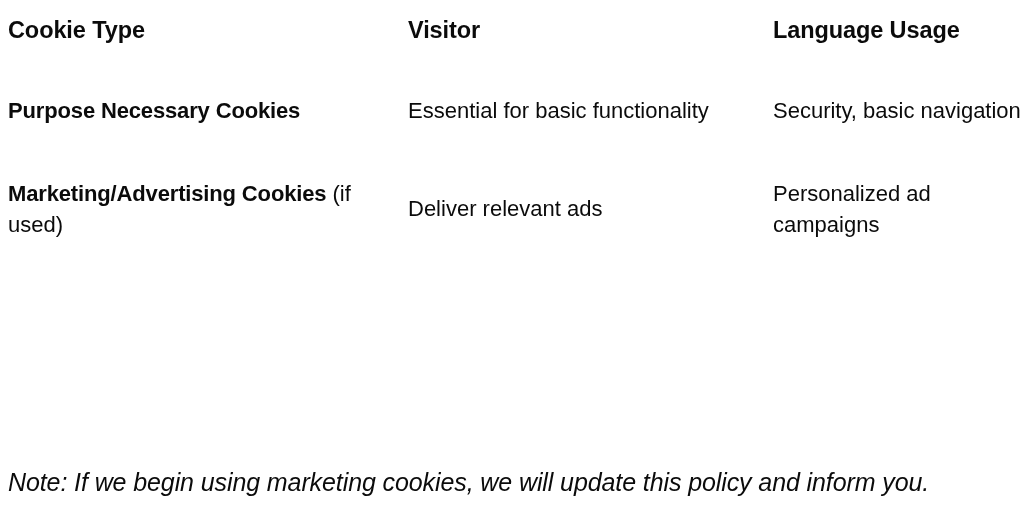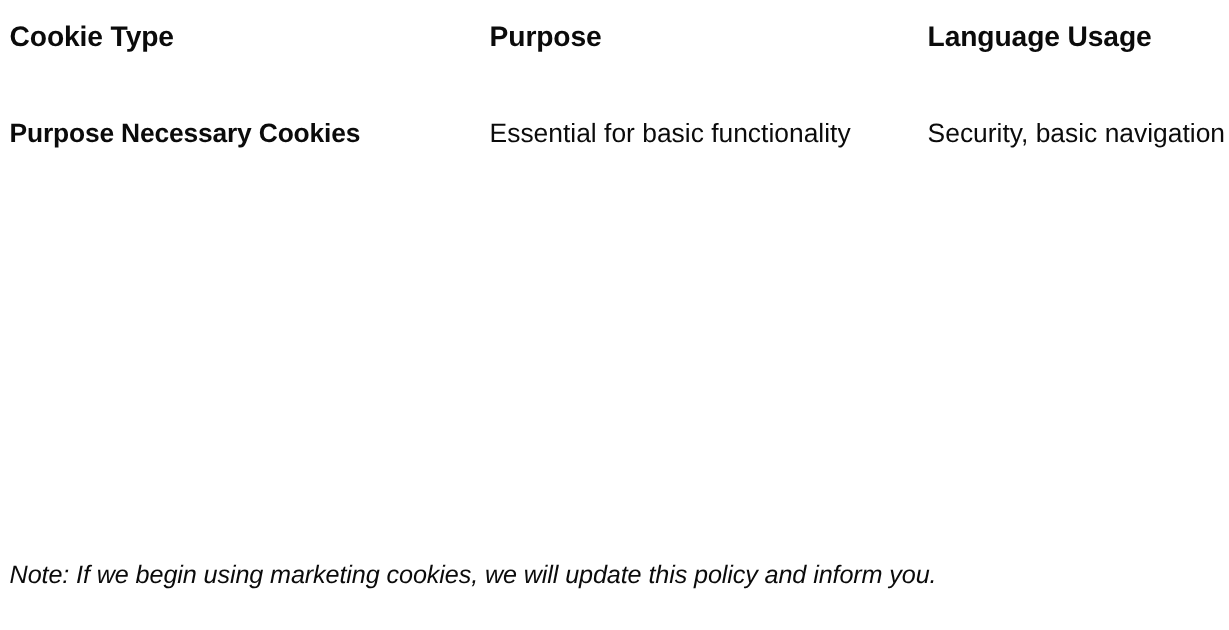--- a/index.html
+++ b/index.html
@@ -75,21 +75,21 @@
   tbody td.example-cell {
     font-weight: 400;
   }
 
   tbody td.example-cell { padding-right: 0; }
 
   .table-note {
     position: absolute;
     left: 8px;
     top: 466px;
-    font-size: 21px;
+    font-size: 25px;
     font-style: italic;
     font-weight: 400;
     letter-spacing: -0.1px;
     line-height: 1.3;
     white-space: nowrap;
   }
 </style>
 </head>
 <body>
 
@@ -97,28 +97,33 @@
 
   <table class="cookie-table">
     <colgroup>
       <col class="c1">
       <col class="c2">
       <col class="c3">
     </colgroup>
     <thead>
       <tr>
         <th>Cookie Type</th>
-        <th>Purpose</th>
+        <th>Visitor</th>
         <th>Language Usage</th>
       </tr>
     </thead>
     <tbody>
       <tr>
         <td class="type-cell"><span>Purpose Necessary Cookies</span><span class="qualifier"></span></td>
         <td class="purpose-cell">Essential for basic functionality</td>
         <td class="example-cell">Security, basic navigation</td>
       </tr>
+      <tr>
+        <td class="type-cell"><span>Marketing/Advertising Cookies</span><span class="qualifier"> (if used)</span></td>
+        <td class="purpose-cell">Deliver relevant ads</td>
+        <td class="example-cell">Personalized ad campaigns</td>
+      </tr>
     </tbody>
   </table>
 
   <div class="table-note">Note: If we begin using marketing cookies, we will update this policy and inform you.</div>
 
 </div>
 
 </body></html>

